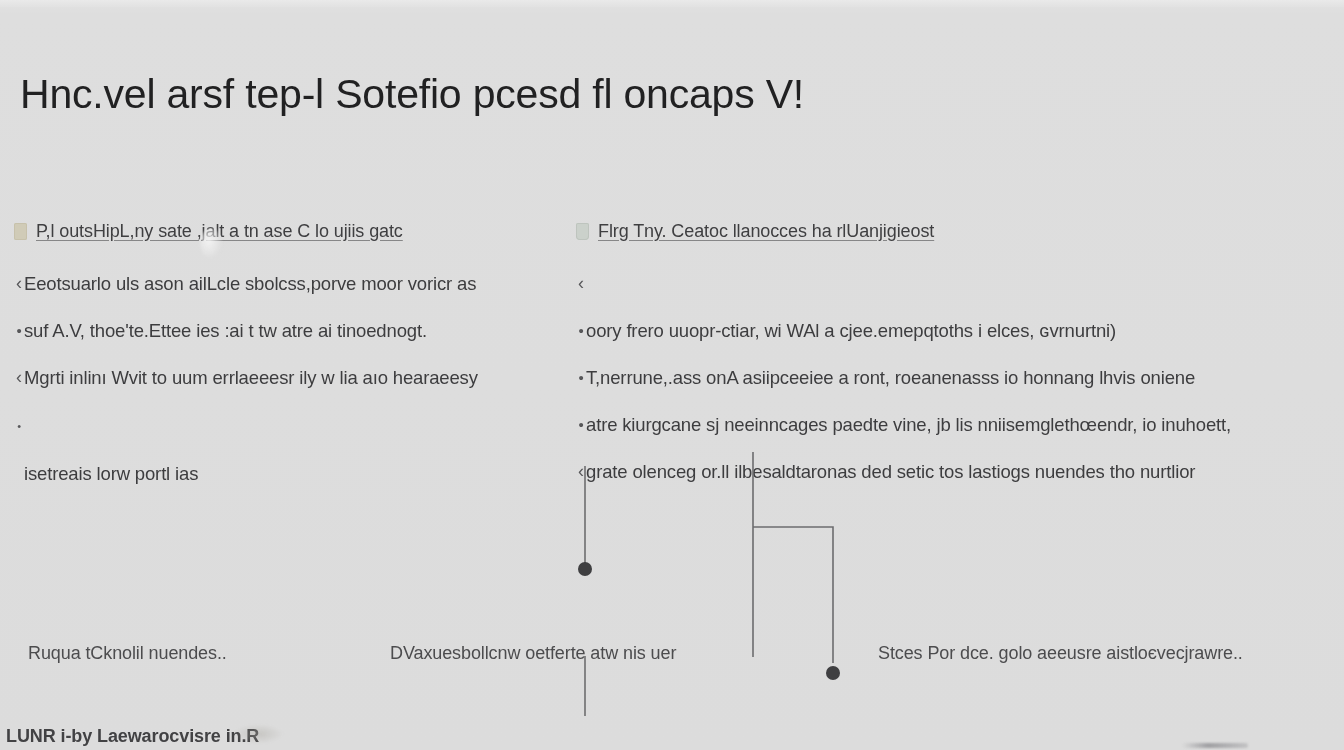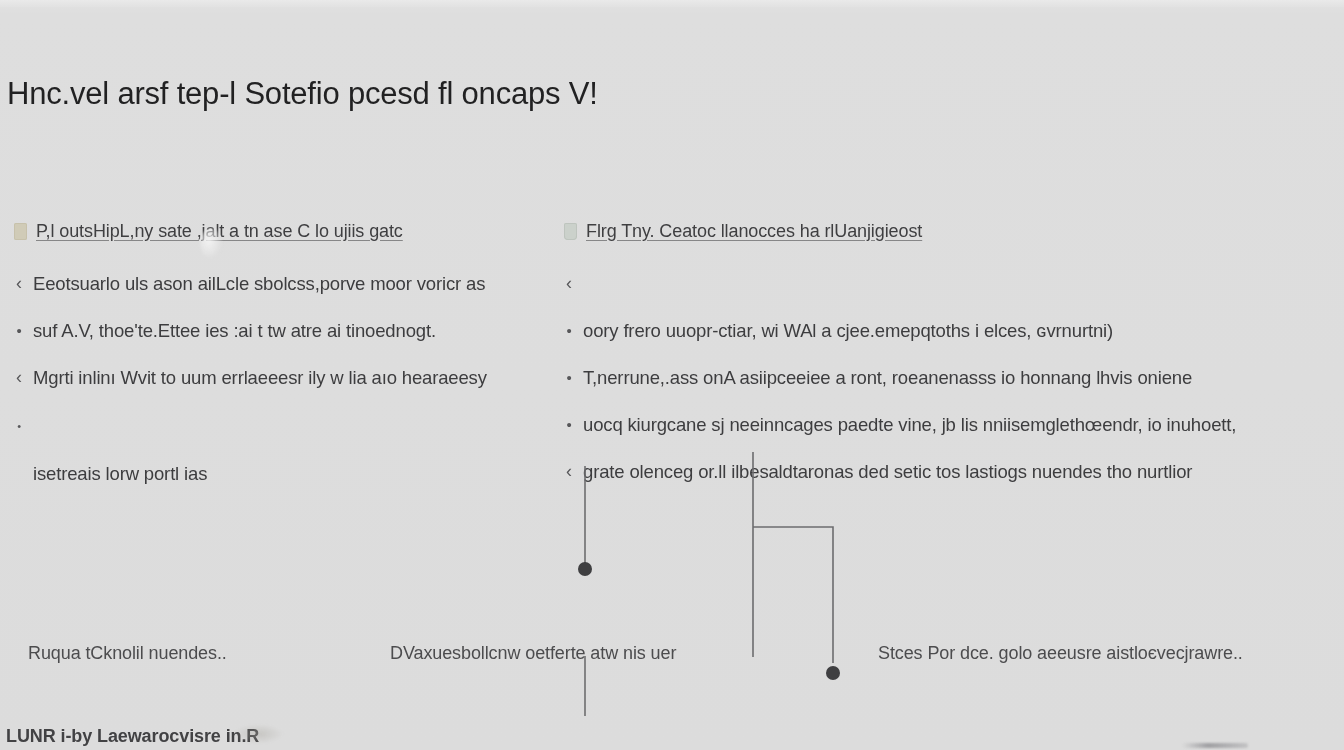--- a/index.html
+++ b/index.html
@@ -37,39 +37,39 @@
   
   #blur-wrap {
     position: absolute;
     inset: 0;
     filter: blur(0.62px) contrast(0.96) saturate(0.55);
   }
 
   
   #title {
     position: absolute;
-    left: 7px;
+    left: 20px;
     top: 66px;
     width: 1250px;
-    font-size: 31px;
+    font-size: 41px;
     line-height: 56px;
     font-weight: 400;
     letter-spacing: -0.2px;
     color: #1d1d1f;
     white-space: nowrap;
     font-family: "Liberation Sans", sans-serif;
   }
 
   
   .column {
     position: absolute;
     top: 212px;
   }
   #col-left  { left: 14px;  width: 556px; }
-  #col-right { left: 564px; width: 768px; }
+  #col-right { left: 576px; width: 768px; }
 
   .col-header {
     display: flex;
     align-items: center;
     gap: 9px;
     height: 38px;
     font-size: 18px;
     color: #3c3c40;
     white-space: nowrap;
   }
@@ -88,21 +88,21 @@
     display: inline-block;
   }
   .hdr-icon.tan   { background: #d8cfa8; box-shadow: inset 0 0 0 1px #cfc49a; }
   .hdr-icon.green { background: #cbd6cb; box-shadow: inset 0 0 0 1px #bcc9bc; border-radius: 2px 2px 4px 4px; }
 
   .bullets { margin-top: 10px; }
 
   .bullet-row {
     display: flex;
     align-items: flex-start;
-    gap: 9px;
+    gap: 0;
     font-size: 18.5px;
     line-height: 47px;
     color: #3a3a3e;
     white-space: nowrap;
     letter-spacing: -.15px;
   }
   .bullet-row.cont { padding-left: 0px; }
 
   .bmark {
     flex: 0 0 auto;
@@ -237,21 +237,21 @@
           <span class="btext">oory frero uuopr-ctiar, wi WAl  a cjee.emepqtoths i elces, ɢvrnurtni)</span>
         </div>
 
         <div class="bullet-row">
           <span class="bmark dot"></span>
           <span class="btext">T,nerrune,.ass onA asiipceeiee a ront, roeanenasss io honnang lhvis oniene</span>
         </div>
 
         <div class="bullet-row">
           <span class="bmark dot"></span>
-          <span class="btext">uocq kiurgcane sj neeinncages paedte vine, jb lis nniisemɡlethœendr, io inuhoett,</span>
+          <span class="btext">atre kiurgcane sj neeinncages paedte vine, jb lis nniisemɡlethœendr, io inuhoett,</span>
         </div>
 
         <div class="bullet-row">
           <span class="bmark chev"></span>
           <span class="btext">grate olenceg or.ll ilbesaldtaronas ded setic tos lastiogs nuendes tho nurtlior</span>
         </div>
 
       </div>
     </div>
 

